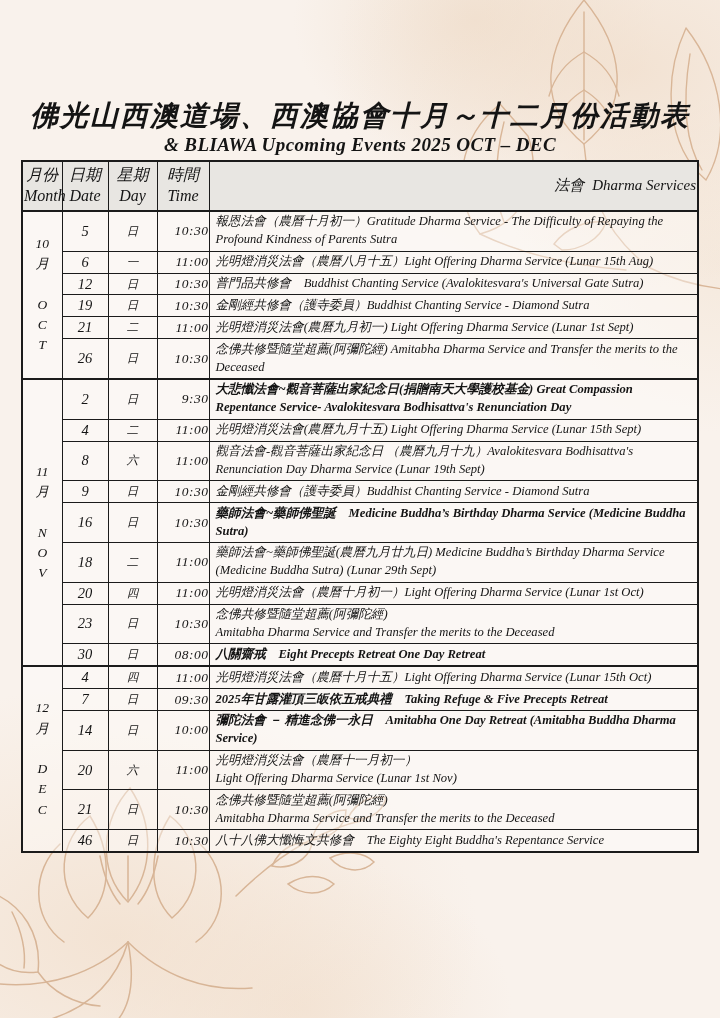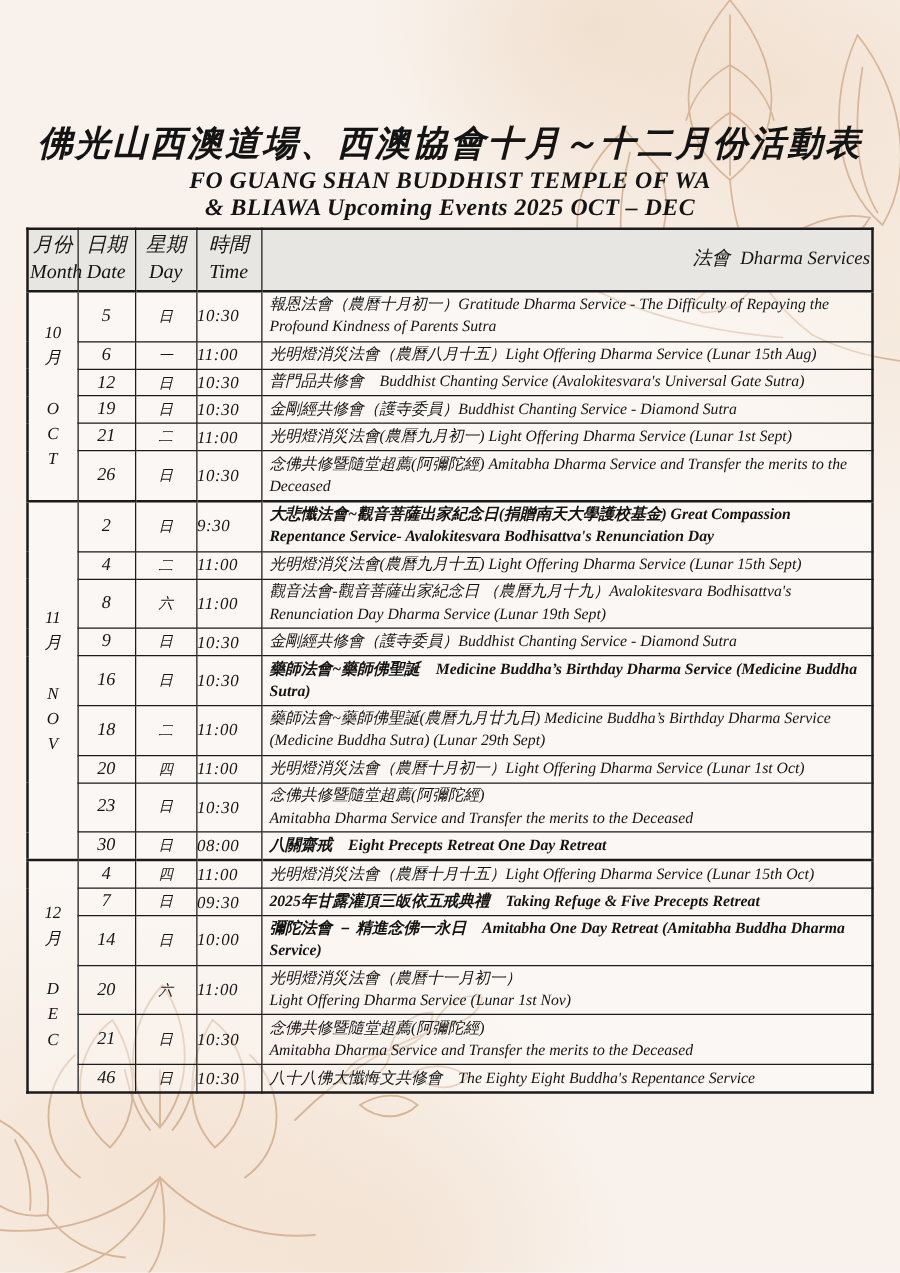--- a/index.html
+++ b/index.html
@@ -66,21 +66,21 @@
   .hline{display:block;}
 
   td.month-cell{
     text-align:center;
     font-size:13.5px;line-height:1.5;
     white-space:pre-line;
     padding:0 0;
   }
   td.date-cell{text-align:center;font-size:14.5px;padding:1px 0;}
   td.day-cell{text-align:center;font-size:11.5px;padding:1px 0;}
-  td.time-cell{text-align:left;font-size:13.5px;padding:1px 0;letter-spacing:.5px;}
+  td.time-cell{text-align:right;font-size:13.5px;padding:1px 0;letter-spacing:.5px;}
   td.service-cell{
     font-size:12.6px;line-height:1.42;
     padding:1.5px 5px 1.5px 6px;
     white-space:pre-line;
     text-align:left;
   }
   tr.bold td.service-cell{font-weight:bold;margin-left:15px;}
   tr.month-start td{border-top:2px solid var(--border);}
 </style>
 </head>
@@ -129,21 +129,20 @@
       <path d="M366,82 C374,66 390,58 404,62 C400,78 384,86 366,82 Z"></path>
       <path d="M8,156 C40,168 60,198 56,236 C24,240 2,222 -8,196"></path>
       <path d="M30,176 C40,196 44,214 42,232"></path>
       <path d="M56,236 C70,256 92,268 118,270"></path>
     </g>
   </svg>
 </div>
 
 <div class="content">
   <h1 class="title-zh">佛光山西澳道場、西澳協會十月～十二月份活動表</h1>
-  <p class="title-en">FO GUANG SHAN BUDDHIST TEMPLE OF WA</p>
   <p class="title-en">&amp; BLIAWA Upcoming Events 2025 OCT – DEC</p>
 
   <table class="events">
     <colgroup>
       <col class="c-month">
         <col class="c-date">
         <col class="c-day">
         <col class="c-time">
         <col class="c-services">
     </colgroup>

